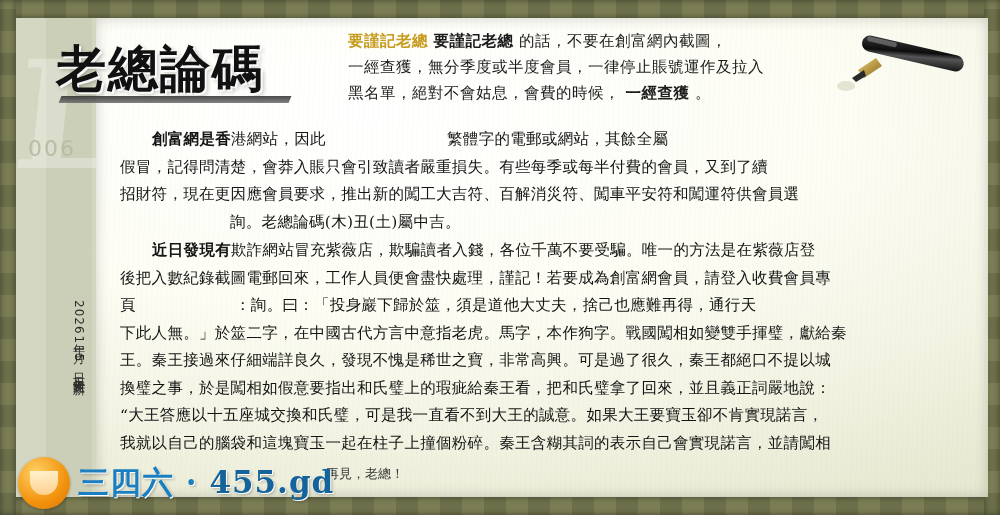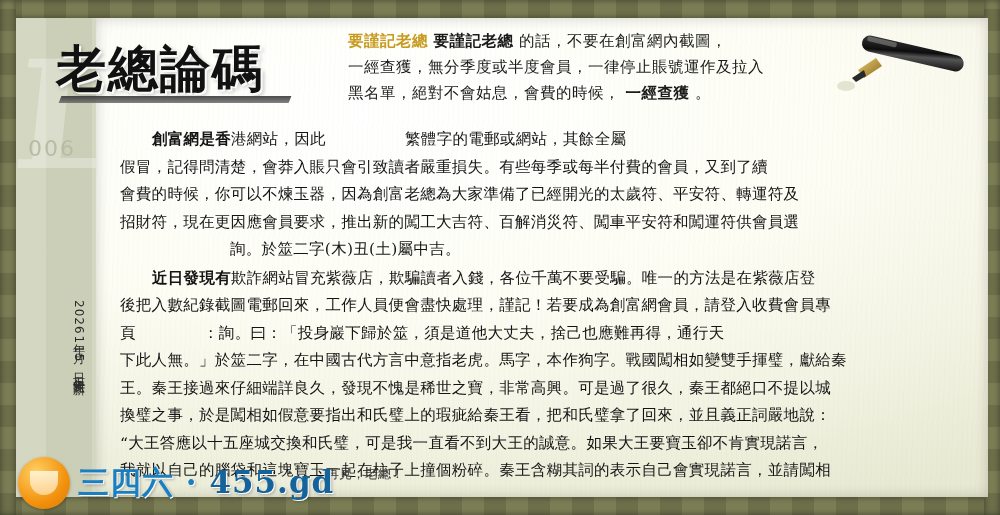--- a/index.html
+++ b/index.html
@@ -187,33 +187,32 @@
       <span>一經查獲，無分季度或半度會員，一律停止賬號運作及拉入</span>
       <br>
       <span>黑名單，絕對不會姑息，會費的時候，</span>
       <span class="emph">一經查獲</span>
       <span>。</span>
     </div>
 
     <div class="body-text">
       <p class="indent">
         <span class="para-lead">創富網是香</span><span>港網站，因此</span>
-        <span style="margin-left:74px">繁體字的電郵或網站，其餘全屬</span>
+        <span style="margin-left:116px">繁體字的電郵或網站，其餘全屬</span>
       </p>
       <p>假冒，記得問清楚，會莽入賬只會引致讀者嚴重損失。有些每季或每半付費的會員，又到了續</p>
-      <p>會費的時候，你可以不煉玉器，因為創富老總為大家準備了已經開光的太歲符、平安符、轉運符及</p>
       <p>招財符，現在更因應會員要求，推出新的闖工大吉符、百解消災符、闖車平安符和闖運符供會員選</p>
-      <p style="text-indent:110px">詢。於筮二字(木)丑(土)屬中吉。</p>
+      <p style="text-indent:110px">詢。老總論碼(木)丑(土)屬中吉。</p>
       <p class="indent">
         <span class="para-lead">近日發現有</span><span>欺詐網站冒充紫薇店，欺騙讀者入錢，各位千萬不要受騙。唯一的方法是在紫薇店登</span>
       </p>
       <p>後把入數紀錄截圖電郵回來，工作人員便會盡快處理，謹記！若要成為創富網會員，請登入收費會員專</p>
       <p>
         <span>頁</span>
-        <span style="margin-left:62px">：詢。曰：「投身巖下歸於筮，須是道他大丈夫，捨己也應難再得，通行天</span>
+        <span style="margin-left:94px">：詢。曰：「投身巖下歸於筮，須是道他大丈夫，捨己也應難再得，通行天</span>
       </p>
       <p>下此人無。」於筮二字，在中國古代方言中意指老虎。馬字，本作狗字。戰國闖相如變雙手揮璧，獻給秦</p>
       <p>王。秦王接過來仔細端詳良久，發現不愧是稀世之寶，非常高興。可是過了很久，秦王都絕口不提以城</p>
       <p>換璧之事，於是闖相如假意要指出和氏璧上的瑕疵給秦王看，把和氏璧拿了回來，並且義正詞嚴地說：</p>
       <p class="quote" style="font-weight:normal">“大王答應以十五座城交換和氏璧，可是我一直看不到大王的誠意。如果大王要寶玉卻不肯實現諾言，</p>
       <p>我就以自己的腦袋和這塊寶玉一起在柱子上撞個粉碎。秦王含糊其詞的表示自己會實現諾言，並請闖相</p>
 
     </div>
 
     <div class="footer-note">再見，老總！</div>

